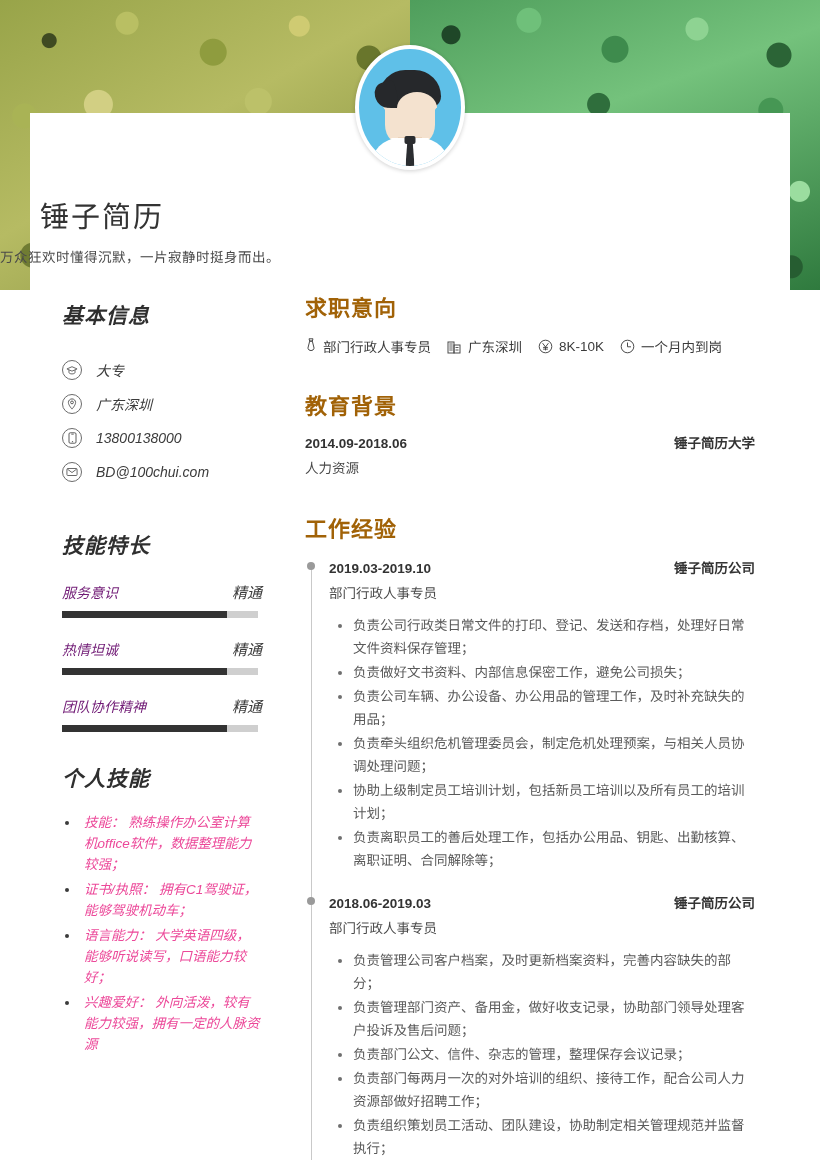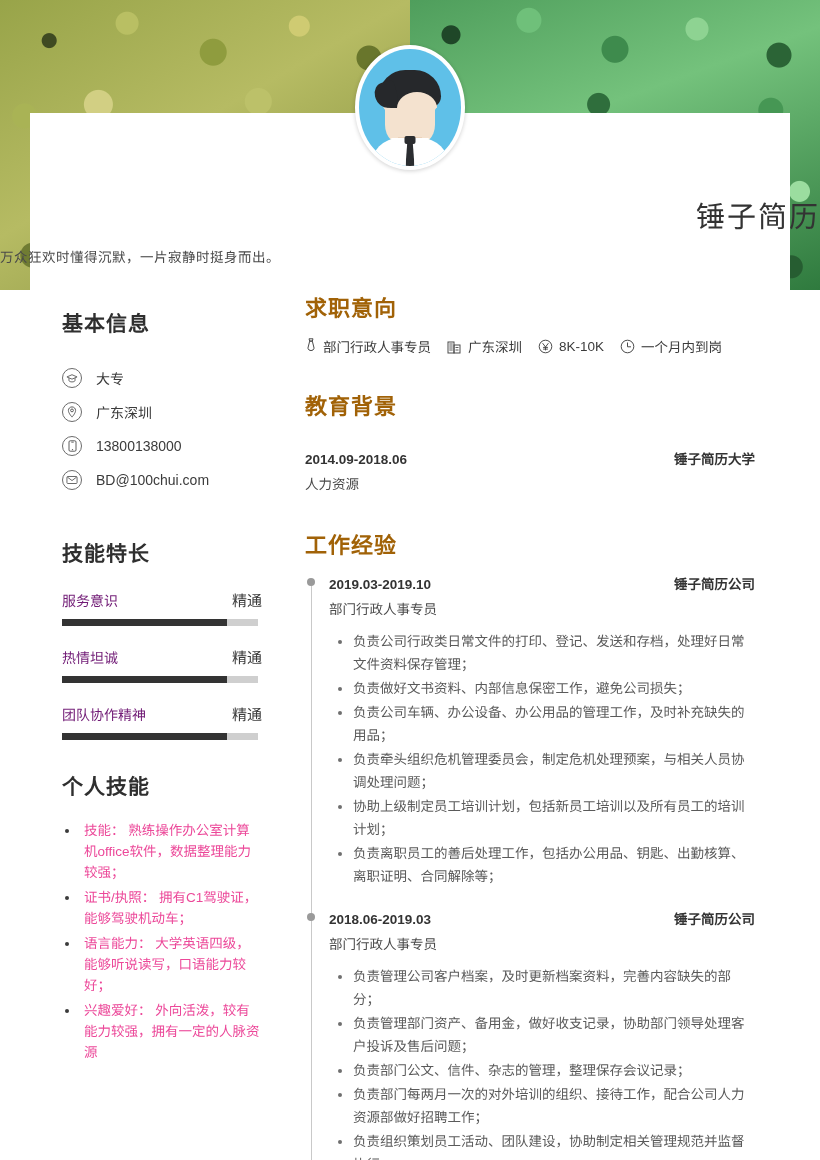--- a/index.html
+++ b/index.html
@@ -153,33 +153,33 @@
     clip-path:polygon(20% 0,80% 0,100% 100%,0 100%);
   }
   .av-tie-knot{
     position:absolute; left:50%; bottom:22px; transform:translateX(-50%);
     width:11px; height:8px; background:#2b2d30;
     border-radius:2px;
   }
 
   .name {
     position:absolute; left:0; right:0; top:193px;
-    text-align:right;
-    font-size:29px; color:#333; letter-spacing:2px;
+    text-align:left;
+    font-size:29px; color:#333; letter-spacing:2px;padding-left:40px;
   }
   .slogan {
     position:absolute; left:0; right:0; top:246px;
     text-align:left;
     font-size:13.5px; color:#4a4a4a; letter-spacing:.5px;
   }
 
   
   .body-area { position:absolute; left:0; top:290px; width:820px; }
 
-  .col-left  { position:absolute; left:62px; top:17px; width:200px; }
+  .col-left  { position:absolute; left:62px; top:9px; width:200px;font-style:italic; }
   .col-right { position:absolute; left:305px; top:0; width:450px; }
 
   .sec-title {
     font-size:21px; font-weight:bold; color:#2f2f2f;
     letter-spacing:1px;
   }
   .sec-title-r {
     font-size:22px; font-weight:bold; color:#a16207;
     letter-spacing:1px;
   }
@@ -222,21 +222,21 @@
     margin-top:14px; gap:0;
   }
   .obj-item { display:flex; align-items:center; margin-right:16px; }
   .obj-item .glyph { margin-right:6px; display:flex; align-items:center; }
   .obj-item span.txt { font-size:13.5px; color:#3b3b3b; }
 
   
   .edu-block { margin-top:32px; }
   .row-2col {
     display:flex; justify-content:space-between; align-items:baseline;
-    margin-top:28px;
+    margin-top:12px;
   }
   .date-bold { font-size:13.5px; font-weight:bold; color:#333; }
   .org-bold  { font-size:13.5px; font-weight:bold; color:#333; }
   .sub-line  { font-size:13.5px; color:#4a4a4a; margin-top:5px; }
 
   
   .work-block { margin-top:34px; }
   .timeline { position:relative; margin-top:14px; padding-left:24px; }
   .tl-line {
     position:absolute; left:5.5px; top:6px; bottom:-8px;

